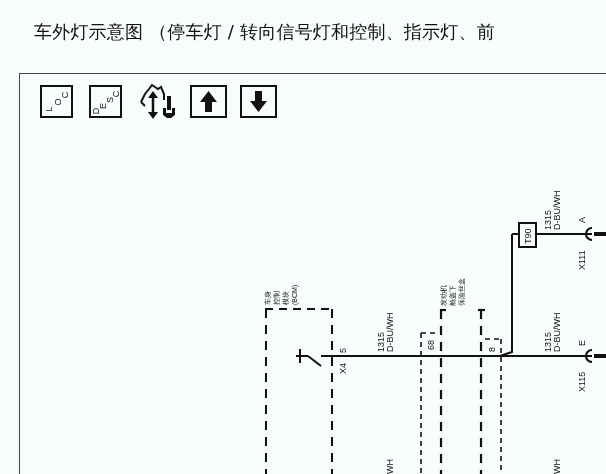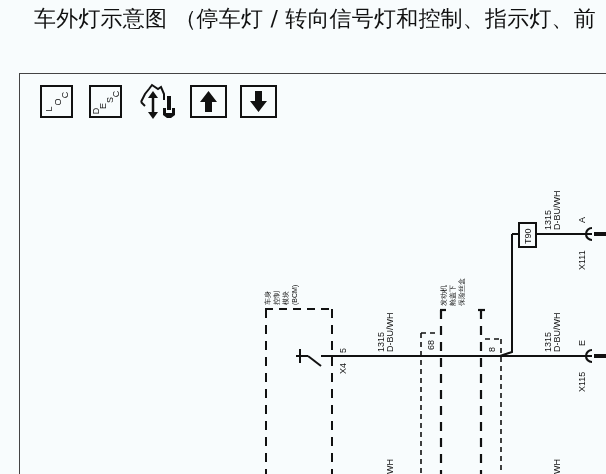--- a/index.html
+++ b/index.html
@@ -1,18 +1,18 @@
 <!DOCTYPE html>
 <html><head>
 <meta charset="utf-8">
 <style>
   html, body { margin:0; padding:0; }
   body { width:606px; height:474px; background:#f8fcfd; overflow:hidden; position:relative;
          font-family:"DejaVu Sans", "Liberation Sans", sans-serif; }
-  .title { position:absolute; left:34px; top:4px; font-size:22px; color:#111; white-space:nowrap; letter-spacing:0.2px; }
+  .title { position:absolute; left:34px; top:20px; font-size:18px; color:#111; white-space:nowrap; letter-spacing:0.2px; }
   .frame { position:absolute; left:19px; top:73px; width:600px; height:420px; border-left:1px solid #444; border-top:1px solid #444; background:#f8fcfd; }
   .tb { position:absolute; box-sizing:border-box; border:2px solid #111; background:#f8fcfd; }
   .tb-text { position:absolute; font-family:"Liberation Sans", sans-serif; font-size:9px; color:#111; }
   svg.diagram { position:absolute; left:0; top:0; }
   .lbl { font-family:"Liberation Sans", sans-serif; fill:#111; }
 </style>
 </head>
 <body>
 
 <div class="title">车外灯示意图 （停车灯 / 转向信号灯和控制、指示灯、前</div>

